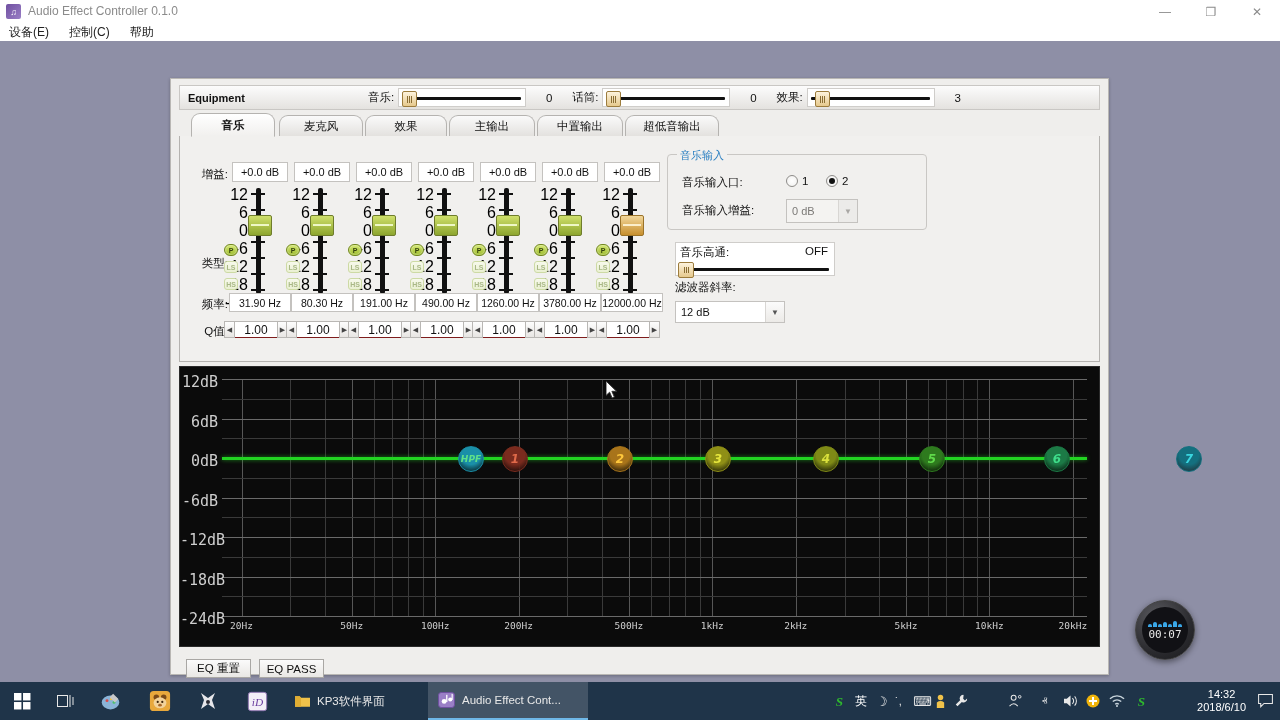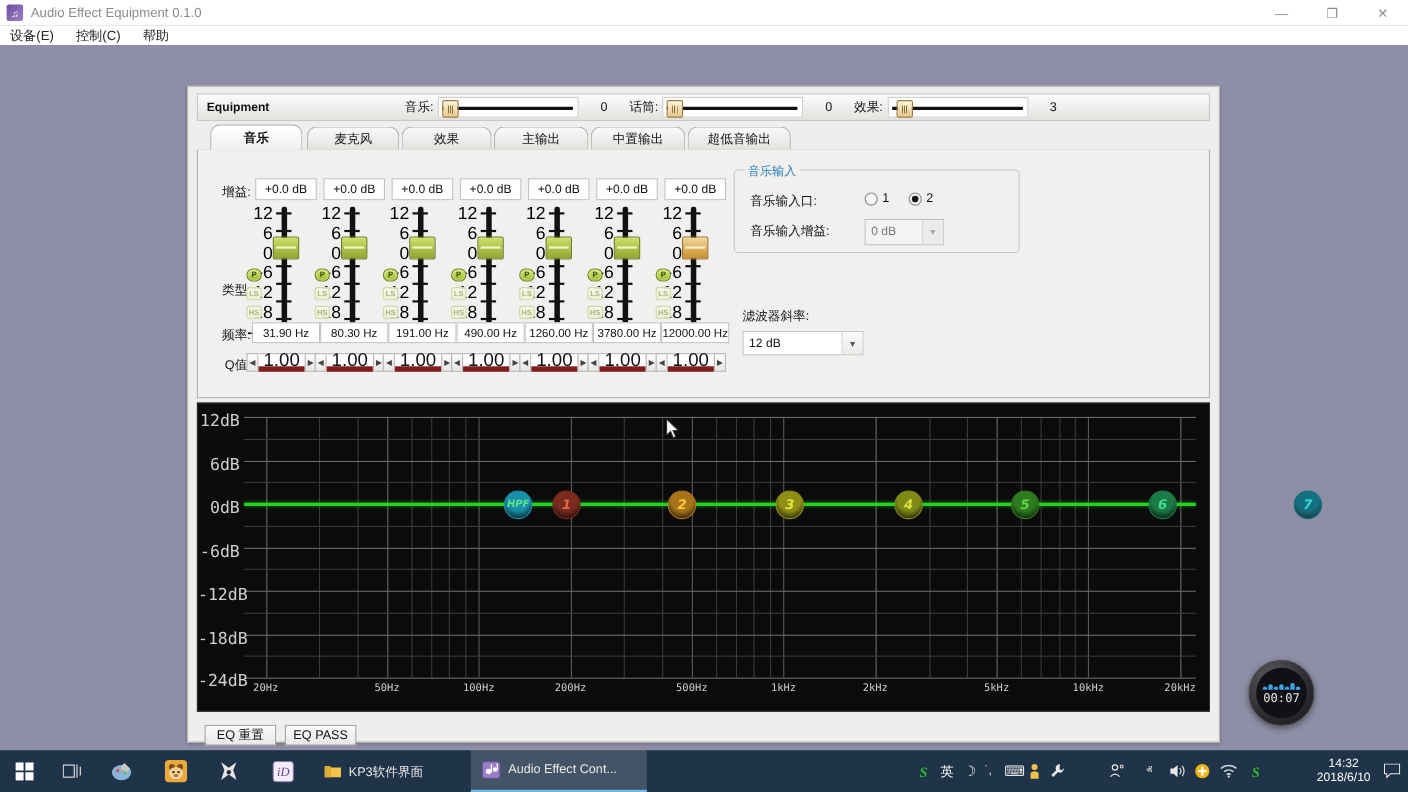--- a/index.html
+++ b/index.html
@@ -87,22 +87,22 @@
     background:linear-gradient(#f4f8e0,#dfe9b4);font-size:7px;color:#5d6d26;
     display:flex;align-items:center;justify-content:center;box-sizing:border-box;font-weight:bold;}
   .tbtn.on{border-color:#72881f;background:linear-gradient(#d5e874,#9dbb2c);color:#33410c;
     box-shadow:inset 0 0 2px rgba(255,255,255,.8);border-radius:7px;}
   .tbtn.dim{color:#a9b886;background:linear-gradient(#f7f9ec,#eaf0d2);border-color:#cddaa4;}
 
   .qbox{position:absolute;top:0;height:17px;display:flex;align-items:stretch;}
   .qarrow{width:11px;background:linear-gradient(#fdfdfd,#e8e6e3);border:1px solid #b9b7b4;
     box-sizing:border-box;display:flex;align-items:center;justify-content:center;
     font-size:7px;color:#444;}
-  .qval{width:42px;background:#fff;border-top:1px solid #b9b7b4;border-bottom:5px solid #7f1d1d;
-    box-sizing:border-box;display:flex;align-items:center;justify-content:center;font-size:17px;color:#111;text-align:center;}
+  .qval{width:42px;background:#fff;border-top:1px solid #b9b7b4;border-bottom:1px solid #7f1d1d;
+    box-sizing:border-box;display:flex;align-items:center;justify-content:center;font-size:12px;color:#111;text-align:center;}
 
   
   .grp{position:absolute;border:1px solid #c9c7c4;border-radius:4px;box-sizing:border-box;}
   .grp-title{position:absolute;top:-7px;left:9px;background:#f1f0ee;padding:0 3px;
     font-size:11px;color:#2a7fc1;}
   .flabel{position:absolute;font-size:11.5px;color:#111;}
   .radio{position:absolute;display:flex;align-items:center;font-size:11.5px;color:#111;}
   .radio .dot{width:12px;height:12px;border-radius:50%;border:1px solid #8e8c89;
     background:radial-gradient(#ffffff,#f0efed);margin-right:4px;box-sizing:border-box;
     display:flex;align-items:center;justify-content:center;}
@@ -173,21 +173,21 @@
     align-items:center;justify-content:center;color:#fff;font-size:11px;line-height:13px;}
   .cursor{position:absolute;left:606px;top:381px;width:12px;height:19px;}
 </style>
 </head>
 <body>
 
 <div id="root">
 
   <div class="titlebar">
     <div class="tb-icon">♫</div>
-    <div class="tb-title">Audio Effect Equipment 0.1.0</div>
+    <div class="tb-title">Audio Effect Controller 0.1.0</div>
     <div class="tb-btns">
       <div class="tb-btn">—</div>
       <div class="tb-btn">❐</div>
       <div class="tb-btn close">✕</div>
     </div>
   </div>
 
   <div class="menubar">
     <div class="menuitem">设备(E)</div>
     <div class="menuitem">控制(C)</div>
@@ -470,20 +470,28 @@
           <span class="dot on"></span>
           <span>2</span>
         </div>
         <div class="flabel" style="left:14px;top:48px">音乐输入增益:</div>
         <div class="combo disabled" style="left:118px;top:44px;width:72px;height:24px">
           <span class="txt">0 dB</span>
           <span class="arw">▼</span>
         </div>
       </div>
 
+      <div class="hpbox" style="left:495px;top:106px;width:160px;height:34px">
+        <span class="hp-cap">音乐高通:</span>
+        <span class="hp-val">OFF</span>
+        <div class="hp-track"></div>
+        <div class="hp-thumb">
+            <i></i>
+          </div>
+      </div>
 
       <div class="flabel" style="left:495px;top:144px">滤波器斜率:</div>
       <div class="combo" style="left:495px;top:165px;width:110px;height:22px">
         <span class="txt">12 dB</span>
         <span class="arw">▼</span>
       </div>
     </div>
 
     <div class="graph">
       <div class="plot" id="plot">

